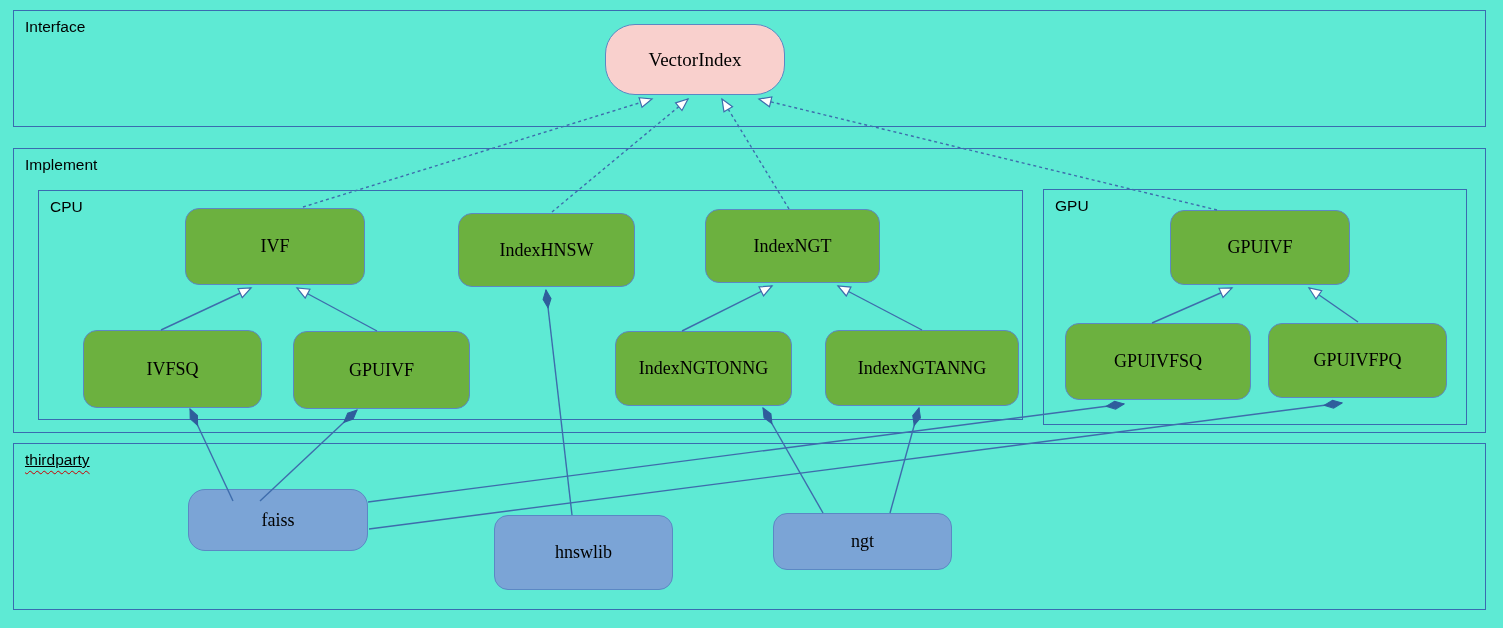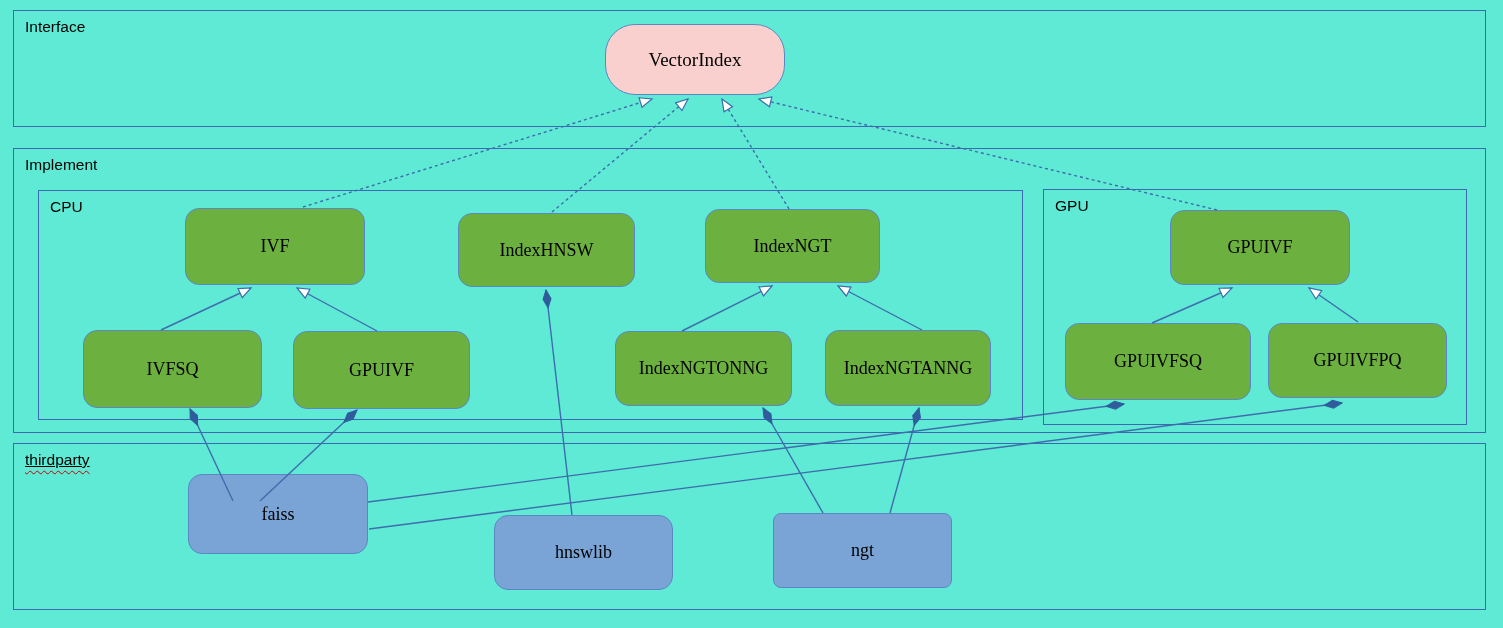--- a/index.html
+++ b/index.html
@@ -112,33 +112,33 @@
 
   <div class="node cls" style="left:83px; top:330px; width:179px; height:78px;">
     <span>IVFSQ</span>
   </div>
   <div class="node cls" style="left:293px; top:331px; width:177px; height:78px;">
     <span>GPUIVF</span>
   </div>
   <div class="node cls" style="left:615px; top:331px; width:177px; height:75px;">
     <span>IndexNGTONNG</span>
   </div>
-  <div class="node cls" style="left:825px; top:330px; width:166px; height:76px;">
+  <div class="node cls" style="left:825px; top:330px; width:194px; height:76px;">
     <span>IndexNGTANNG</span>
   </div>
   <div class="node cls" style="left:1065px; top:323px; width:186px; height:77px;">
     <span>GPUIVFSQ</span>
   </div>
   <div class="node cls" style="left:1268px; top:323px; width:179px; height:75px;">
     <span>GPUIVFPQ</span>
   </div>
 
-  <div class="node third" style="left:188px; top:474px; width:180px; height:80px;">
+  <div class="node third" style="left:188px; top:489px; width:180px; height:62px;border-radius:17px;">
     <span>faiss</span>
   </div>
   <div class="node third" style="left:486px; top:515px; width:179px; height:75px;margin-left:8px;">
     <span>hnswlib</span>
   </div>
-  <div class="node third" style="left:773px; top:513px; width:179px; height:75px;border-radius:8px;">
+  <div class="node third" style="left:773px; top:513px; width:179px; height:57px;">
     <span>ngt</span>
   </div>
 
 </div>
 
 </body></html>

